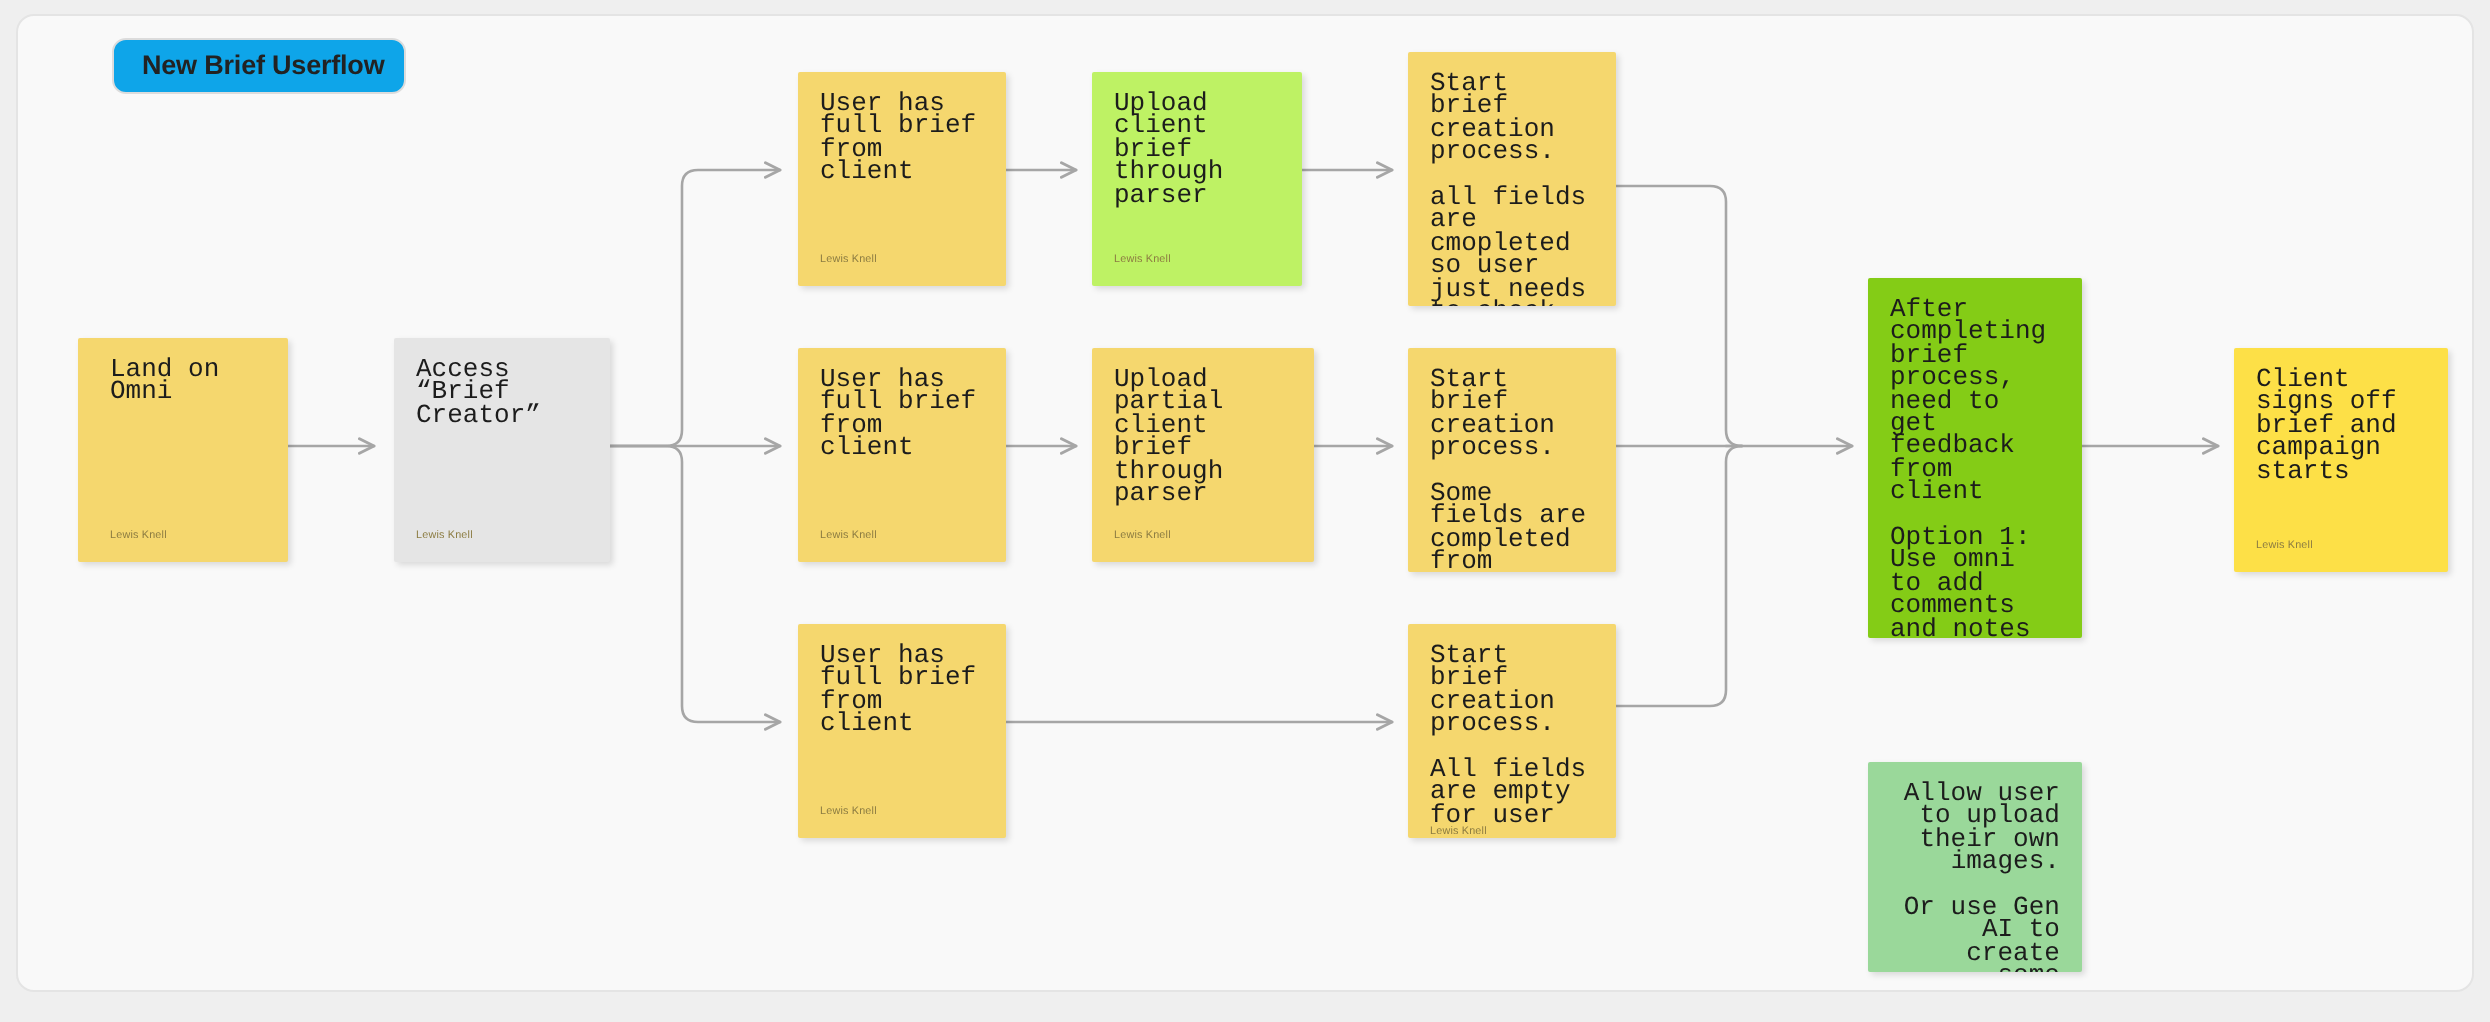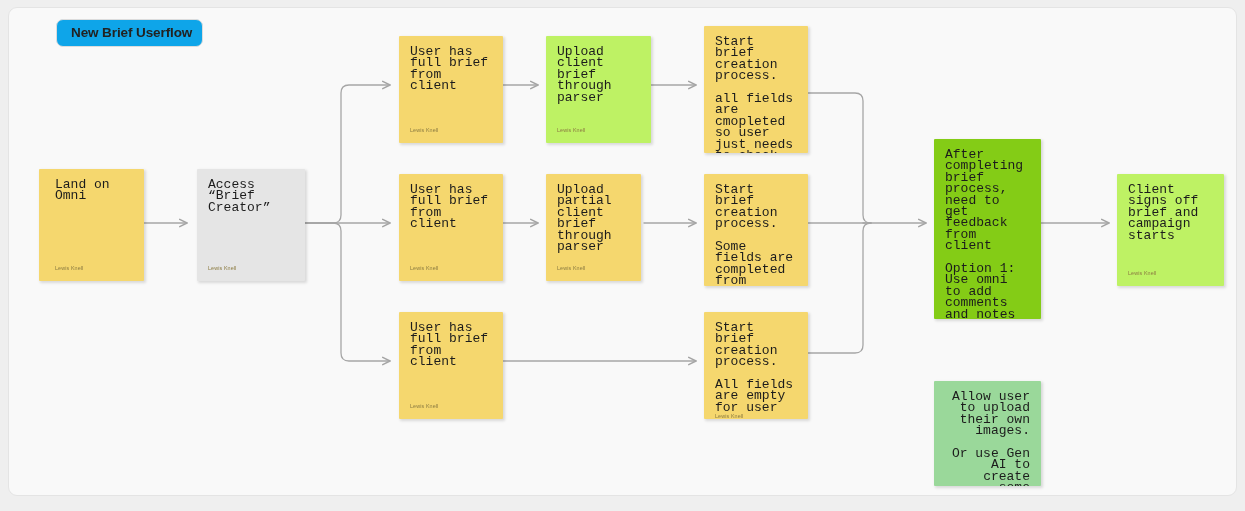--- a/index.html
+++ b/index.html
@@ -122,21 +122,21 @@
 
 all fields are cmopleted so user just needs to check them
 
 Some additional fields may need to be completed</div>
 
   </div>
   <div class="note" style="left: 390px; top: 166px; width: 104px; height: 107px; background: rgb(245, 215, 110);">
     <div class="note-body">User has full brief from client</div>
     <div class="note-author">Lewis Knell</div>
   </div>
-  <div class="note" style="left: 537px; top: 166px; width: 95px; height: 107px; background: rgb(245, 215, 110); justify-content: space-between;">
+  <div class="note" style="left: 537px; top: 166px; width: 111px; height: 107px; background: rgb(245, 215, 110); justify-content: space-between;">
     <div class="note-body">Upload partial client brief through parser</div>
     <div class="note-author">Lewis Knell</div>
   </div>
   <div class="note" style="left: 695px; top: 166px; width: 104px; height: 112px; background: rgb(245, 215, 110);">
     <div class="note-body">Start brief creation process.
 
 Some fields are completed from partial brief upload, some are empty</div>
     <div class="note-author">Lewis Knell</div>
   </div>
   <div class="note" style="left: 390px; top: 304px; width: 104px; height: 107px; background: rgb(245, 215, 110);">
@@ -158,18 +158,18 @@
 
 Can we also visualise the brief graphically?</div>
 
   </div>
   <div class="note green" style="left: 925px; top: 373px; width: 107px; height: 105px; background: rgb(154, 216, 154); text-align: right;">
     <div class="note-body">Allow user to upload their own images.
 
 Or use Gen AI to create some</div>
     <div class="note-author">Lewis Knell</div>
   </div>
-  <div class="note" style="left: 1108px; top: 166px; width: 107px; height: 112px; background: #bef264;">
+  <div class="note" style="left: 1108px; top: 166px; width: 107px; height: 112px; background: #fde047;">
     <div class="note-body">Client signs off brief and campaign starts</div>
     <div class="note-author">Lewis Knell</div>
   </div>
 
 </div>
 
 </body></html>

